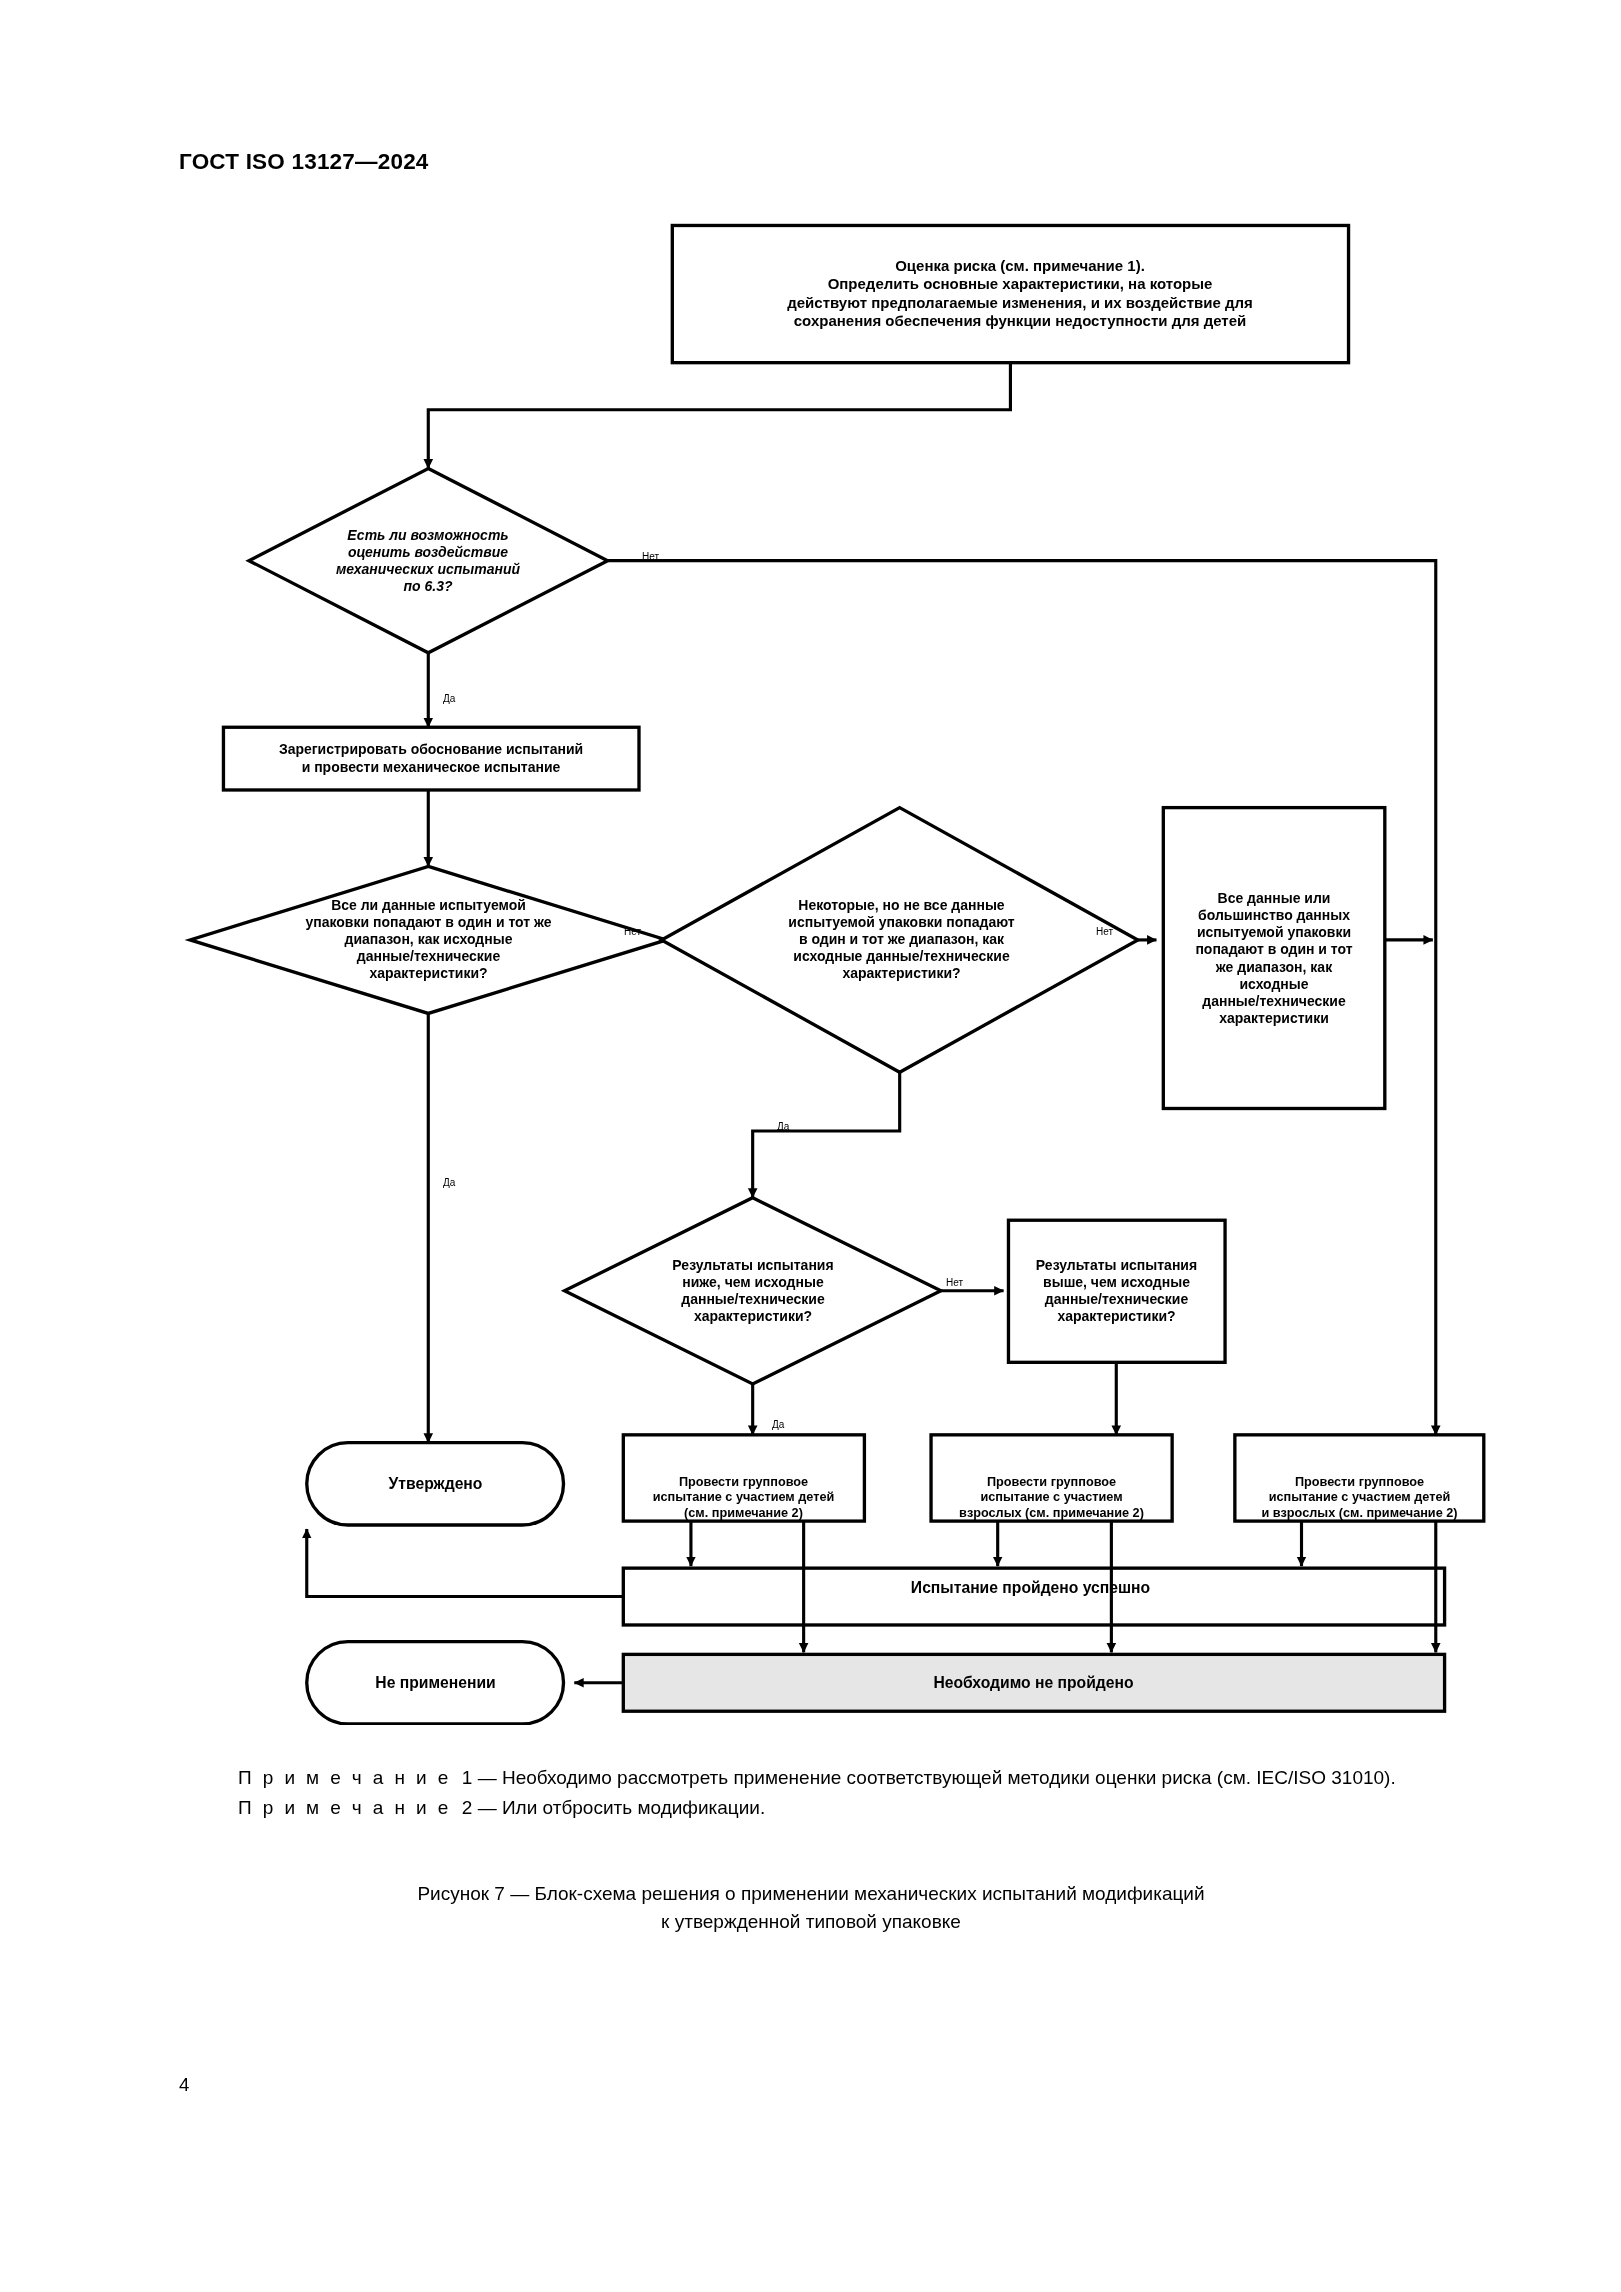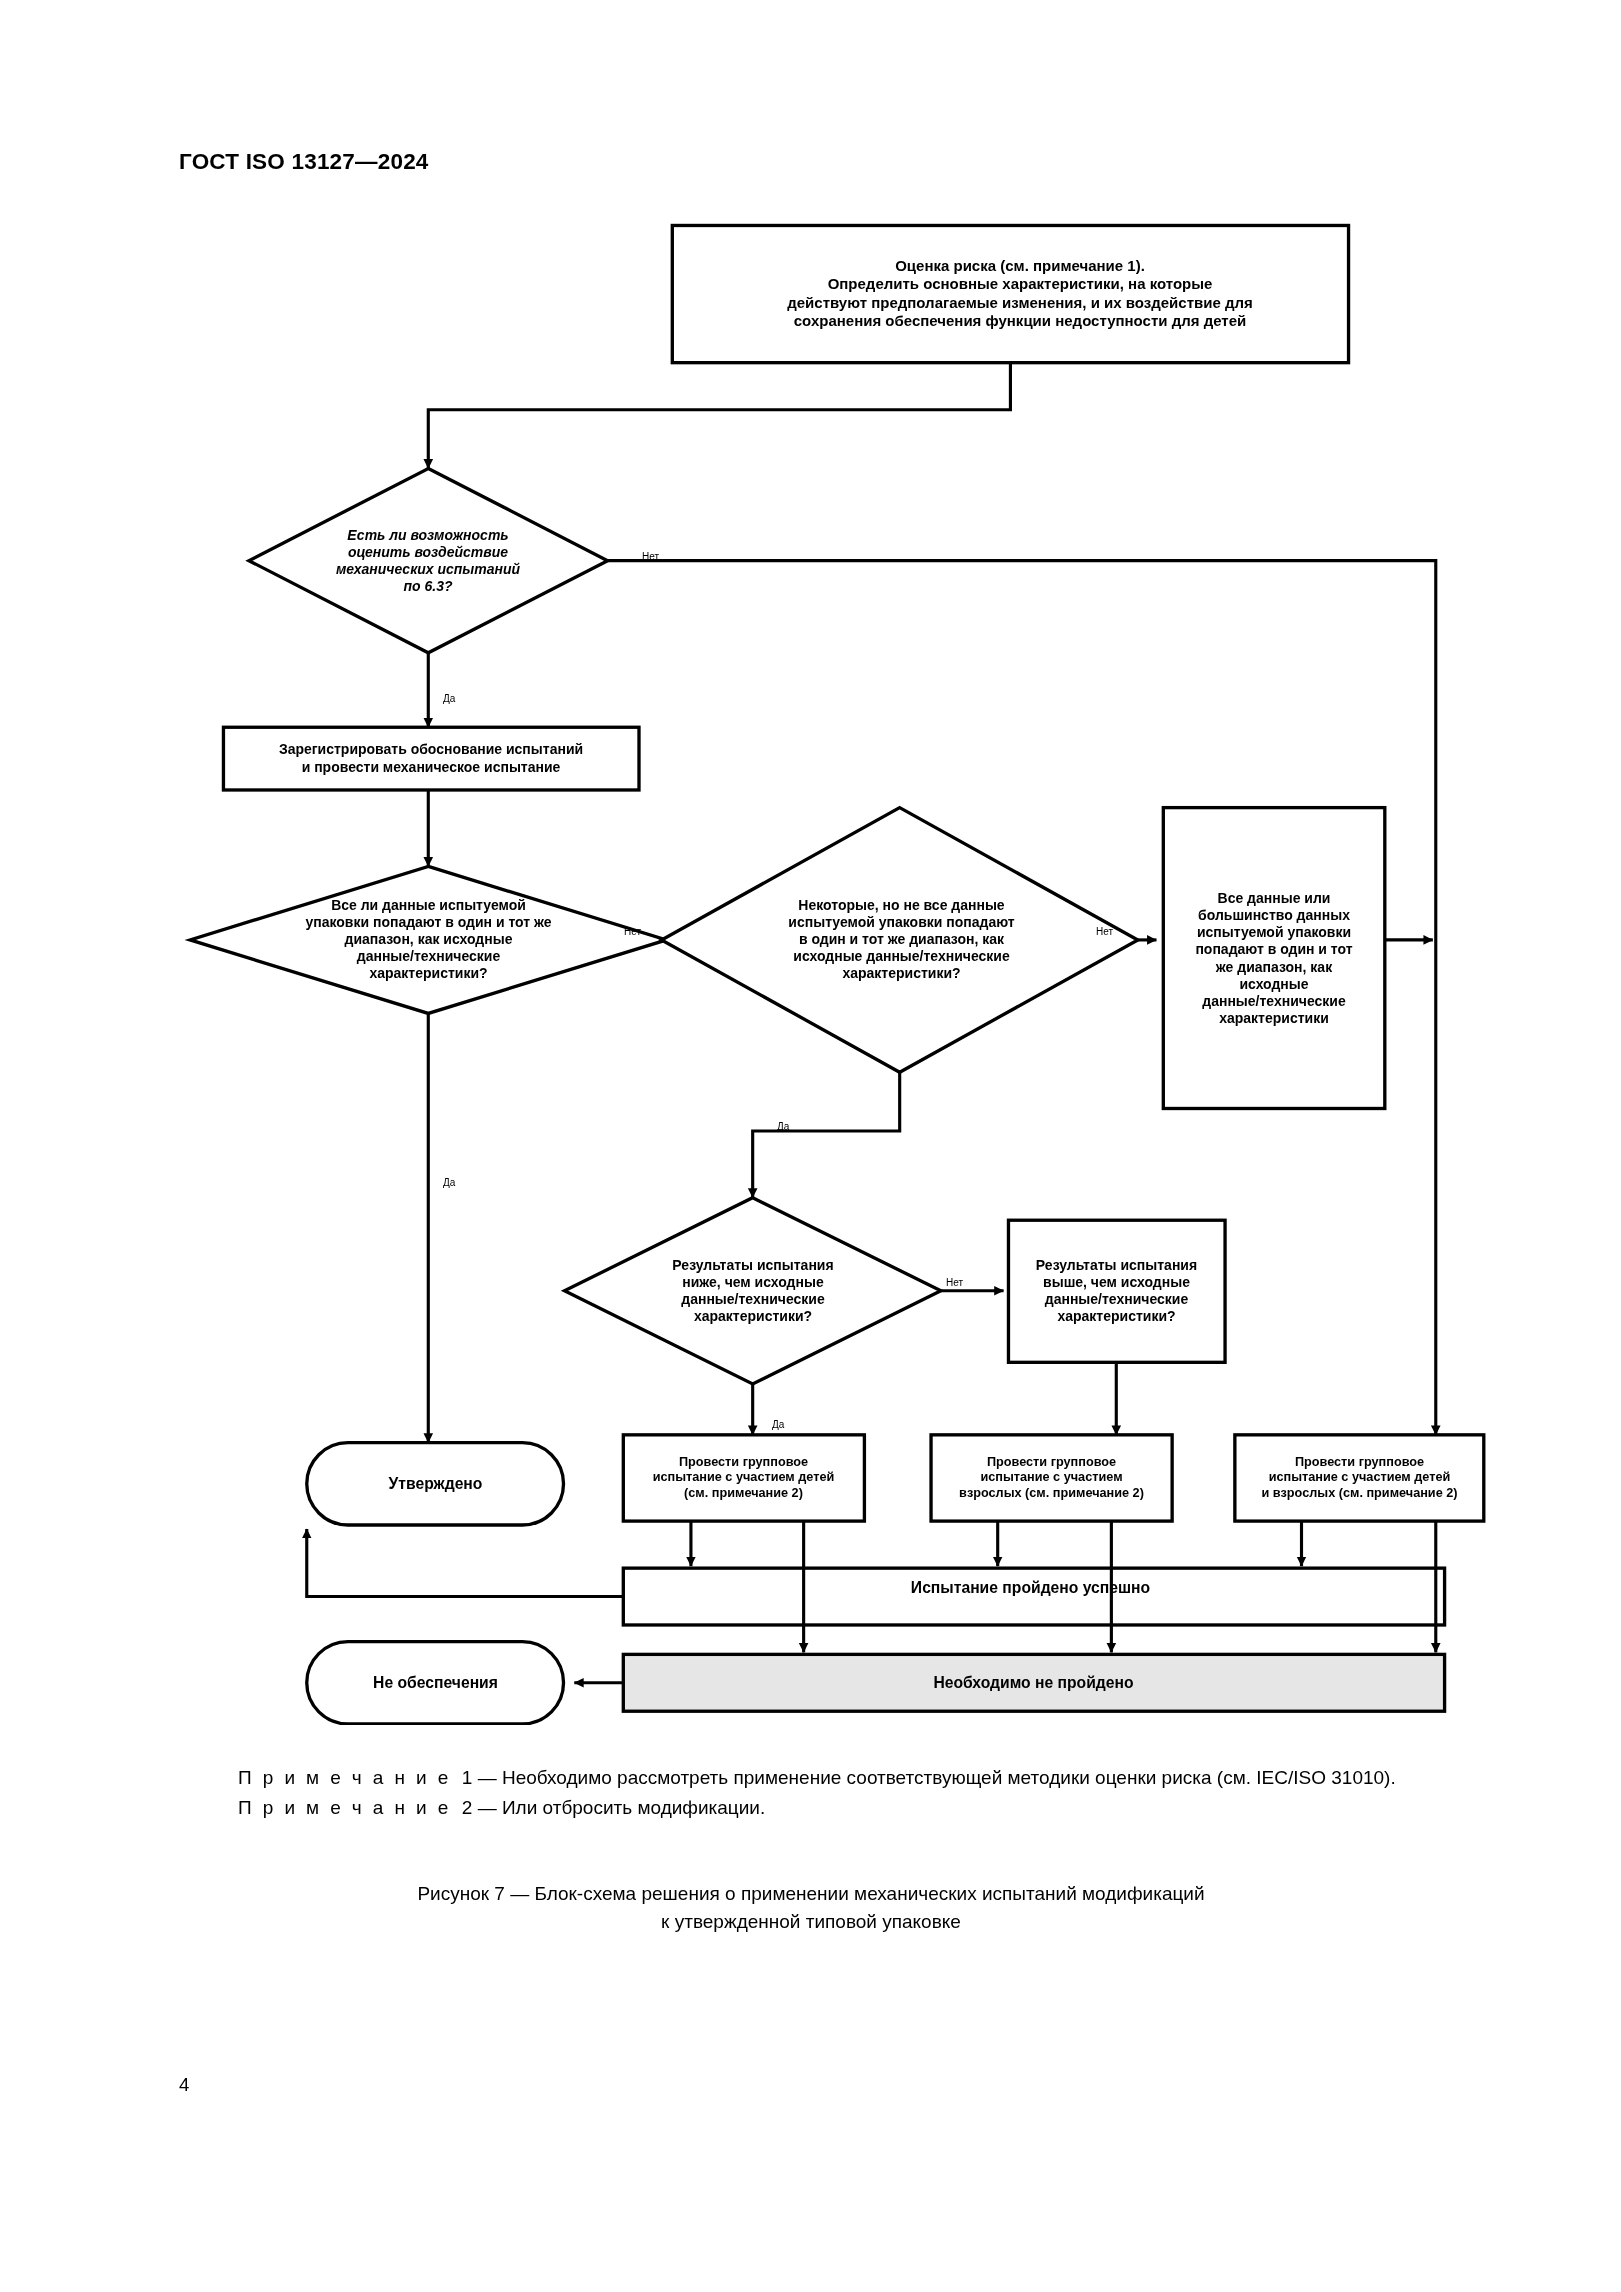--- a/index.html
+++ b/index.html
@@ -23,21 +23,21 @@
   .nodetext{
     position:absolute;display:flex;align-items:center;justify-content:center;
     text-align:center;font-weight:bold;line-height:1.22;
     pointer-events:none;
   }
   .nodetext span{display:block;width:100%;}
 
   .t-top{font-size:15px;padding-left:10px;}
   .t-dia{font-size:14px;}
   .t-box{font-size:14px;}
-  .t-small{font-size:12.7px;}
+  .t-small{font-size:12.7px;align-items:flex-end;}
   .t-bar{font-size:15.7px;}
   .t-oval{font-size:15.7px;}
 
   
   .blabel{position:absolute;font-size:10px;font-weight:normal;margin-top:19px;}
 
   
   .notes{position:absolute;left:179px;top:1764px;width:1264px;
          font-size:19px;line-height:1.45;text-align:justify;}
   .notes p{margin:0 0 2px 0;}
@@ -180,21 +180,21 @@
 
     <div class="nodetext t-bar" style="left:623px;top:1654px;width:821px;height:57px;">
       <span>Необходимо не пройдено</span>
       </div>
 
     <div class="nodetext t-oval" style="left:307px;top:1443px;width:257px;height:82px;">
       <span>Утверждено</span>
       </div>
 
     <div class="nodetext t-oval" style="left:307px;top:1642px;width:257px;height:82px;">
-      <span>Не обеспечения</span>
+      <span>Не применении</span>
       </div>
 
     <div class="blabel" style="left:642px;top:532px;">Нет</div>
     <div class="blabel" style="left:443px;top:674px;">Да</div>
     <div class="blabel" style="left:624px;top:907px;">Нет</div>
     <div class="blabel" style="left:443px;top:1158px;">Да</div>
     <div class="blabel" style="left:1096px;top:907px;">Нет</div>
     <div class="blabel" style="left:777px;top:1102px;">Да</div>
     <div class="blabel" style="left:946px;top:1258px;">Нет</div>
     <div class="blabel" style="left:772px;top:1400px;">Да</div>

